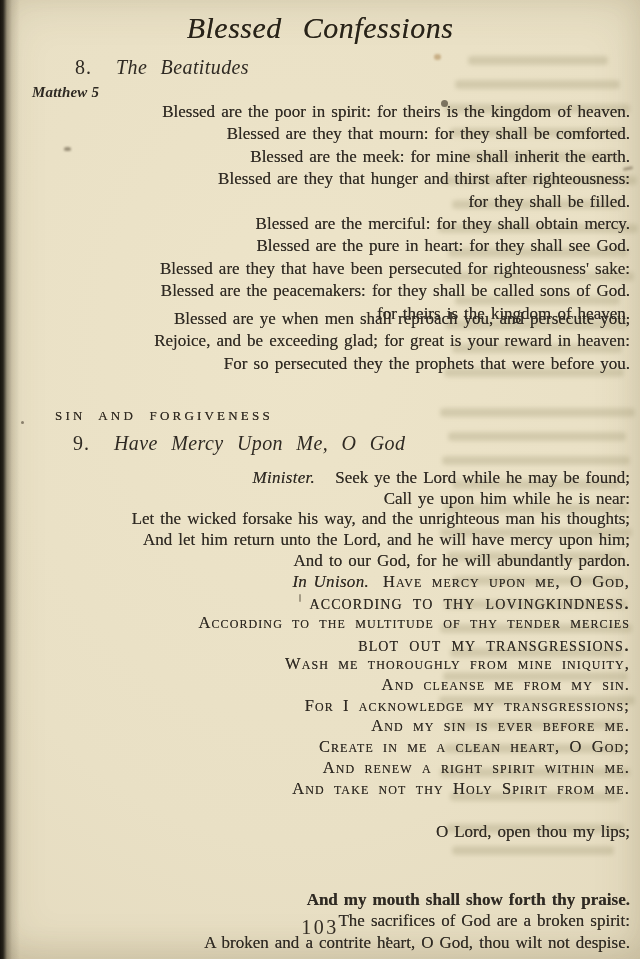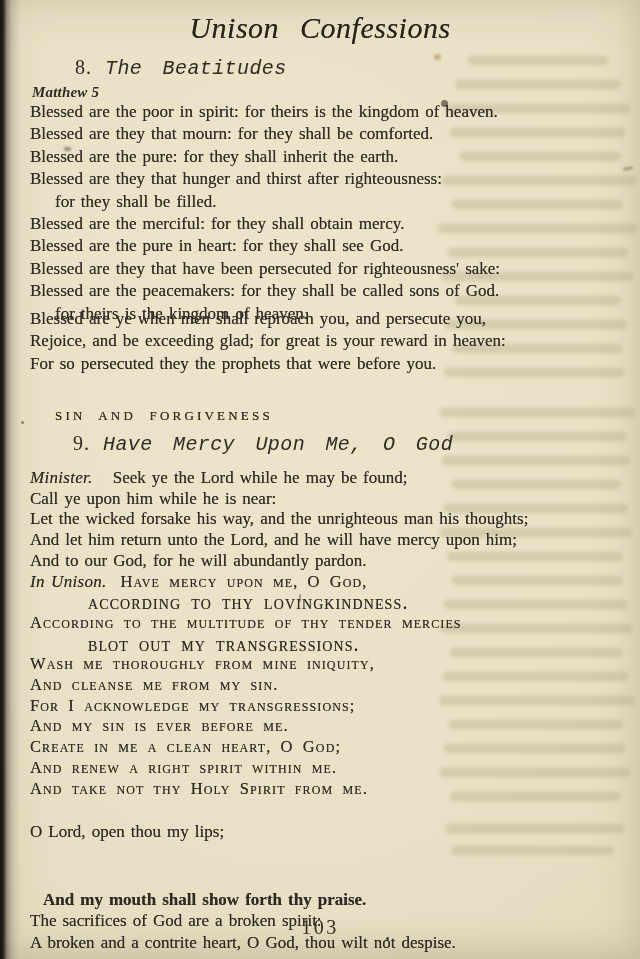--- a/index.html
+++ b/index.html
@@ -31,32 +31,32 @@
   .content{position:absolute;inset:0;z-index:3;}
 
   .title{
     position:absolute;top:11px;left:0;right:0;margin:0;
     text-align:center;font-size:30px;font-weight:normal;font-style:italic;
     word-spacing:13px;letter-spacing:0.5px;color:#282319;
     text-shadow:0 0 0.5px rgba(40,35,25,0.6);
   }
   .hymn-heading{position:absolute;font-size:20px;white-space:pre;}
   .hymn-heading .num{font-style:normal;letter-spacing:1px;}
-  .hymn-heading .hname{font-style:italic;word-spacing:8px;margin-left:13px;letter-spacing:0.4px;font-family:Liberation Mono, monospace;}
+  .hymn-heading .hname{font-style:italic;word-spacing:8px;margin-left:24px;letter-spacing:0.4px;}
   .heading-8{top:56px;left:75px;}
   .heading-9{top:432px;left:73px;}
   .ref{position:absolute;top:84px;left:32px;font-size:15px;font-weight:bold;font-style:italic;letter-spacing:0.2px;}
   .category{
     position:absolute;top:408px;left:55px;
     font-size:13px;letter-spacing:3.2px;word-spacing:7px;color:#332d24;
     text-shadow:0 0 0.35px rgba(51,45,36,0.8);
   }
 
   .stanza{position:absolute;left:30px;right:10px;}
-  .line{white-space:pre;word-spacing:1.8px;text-shadow:0 0 0.35px rgba(47,42,34,0.65);}
+  .line{white-space:pre;word-spacing:1.8px;text-shadow:0 0 0.35px rgba(47,42,34,0.65);text-align:right;}
   .s1{top:101px;line-height:22.4px;font-size:17px;}
   .s2{top:308px;line-height:22.4px;font-size:17px;}
   .psalm{top:468px;line-height:20.7px;font-size:17px;}
   .closing{top:821px;line-height:21.6px;font-size:17px;}
 
   .indent{padding-left:25px;}
   .sc{font-variant:small-caps;font-size:16.5px;letter-spacing:1.1px;word-spacing:4px;}
   .sc-indent{font-variant:small-caps;font-size:20px;letter-spacing:1.1px;word-spacing:4px;padding-left:58px;}
   .bold-indent{font-weight:bold;padding-left:13px;margin-top:46px;}
   .label{font-style:italic;margin-right:20px;letter-spacing:0.3px;}
@@ -105,30 +105,30 @@
       <div class="ghost" style="left: 439px; top: 696px; width: 196px;"></div>
       <div class="ghost" style="left: 449px; top: 720px; width: 174px;"></div>
       <div class="ghost" style="left: 444px; top: 744px; width: 181px;"></div>
       <div class="ghost" style="left: 440px; top: 768px; width: 190px;"></div>
       <div class="ghost" style="left: 450px; top: 792px; width: 170px;"></div>
       <div class="ghost" style="left: 446px; top: 824px; width: 178px;"></div>
       <div class="ghost" style="left: 452px; top: 846px; width: 162px;"></div>
     </div>
 
   <div class="content">
-    <h1 class="title">Unison Confessions</h1>
+    <h1 class="title">Blessed Confessions</h1>
 
     <div class="hymn-heading heading-8"><span class="num">8.</span><span class="hname">The Beatitudes</span></div>
 
     <div class="ref">Matthew 5</div>
 
     <div class="stanza s1">
         <div class="line">Blessed are the poor in spirit: for theirs is the kingdom of heaven.</div>
         <div class="line">Blessed are they that mourn: for they shall be comforted.</div>
-        <div class="line">Blessed are the pure: for they shall inherit the earth.</div>
+        <div class="line">Blessed are the meek: for mine shall inherit the earth.</div>
         <div class="line">Blessed are they that hunger and thirst after righteousness:</div>
         <div class="line indent">for they shall be filled.</div>
         <div class="line">Blessed are the merciful: for they shall obtain mercy.</div>
         <div class="line">Blessed are the pure in heart: for they shall see God.</div>
         <div class="line">Blessed are they that have been persecuted for righteousness' sake:</div>
         <div class="line">Blessed are the peacemakers: for they shall be called sons of God.</div>
         <div class="line indent">for theirs is the kingdom of heaven.</div>
       </div>
     <div class="stanza s2">
         <div class="line">Blessed are ye when men shall reproach you, and persecute you,</div>

